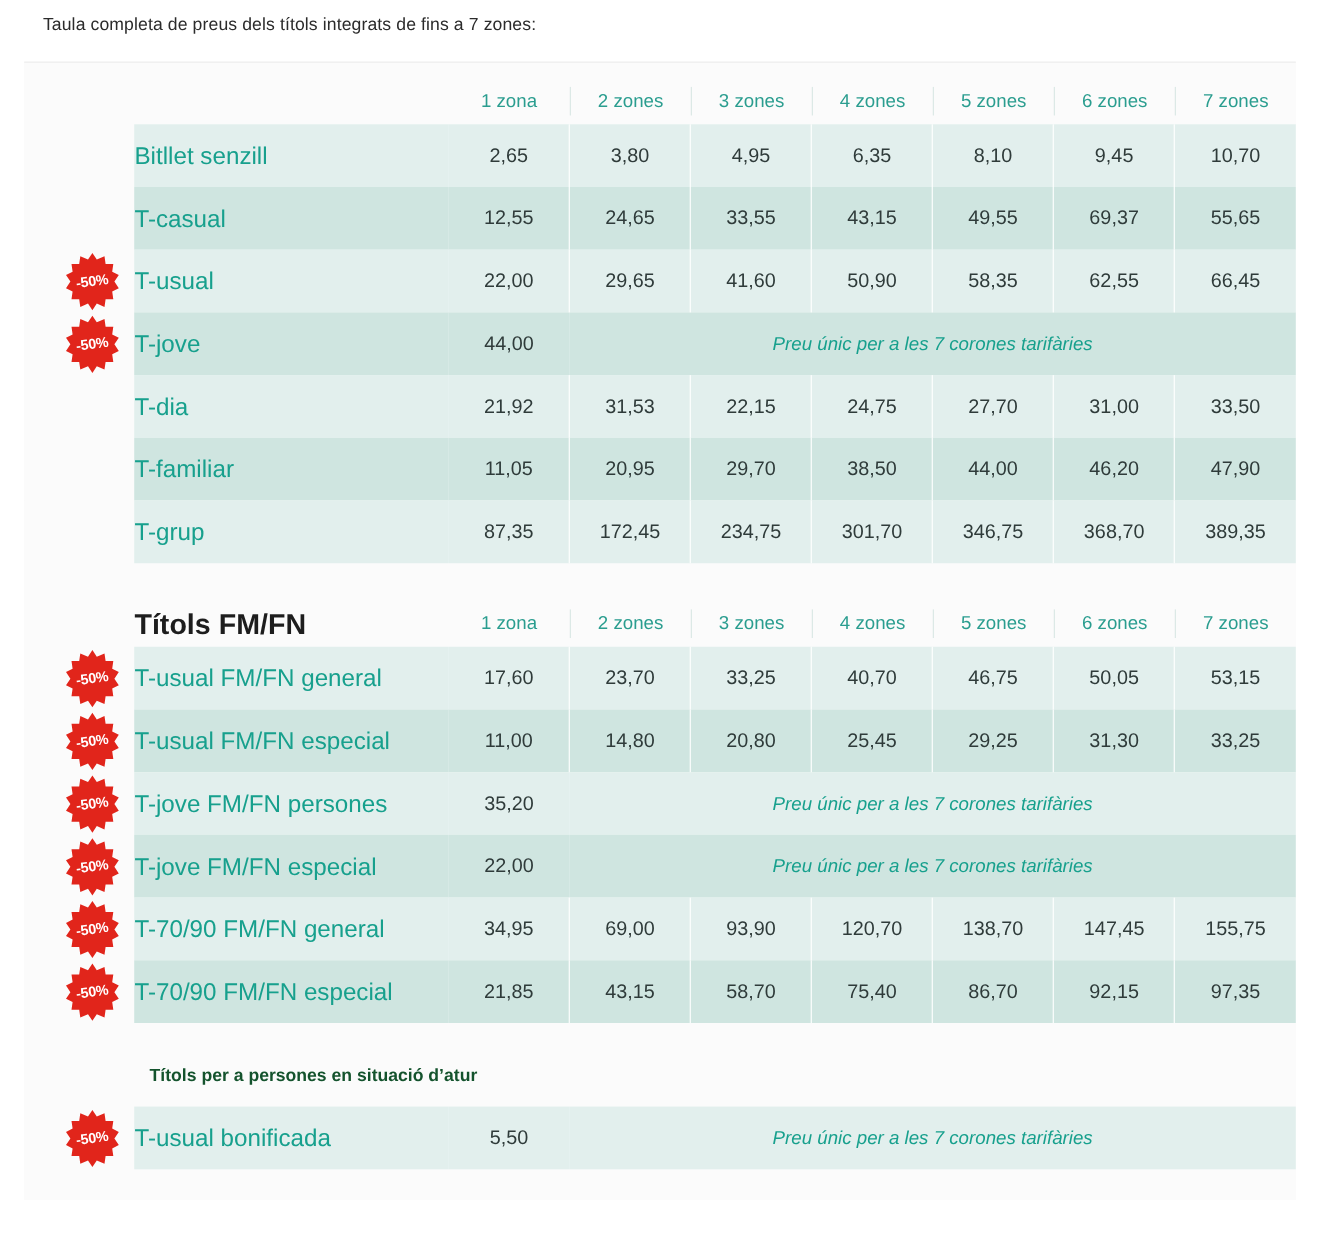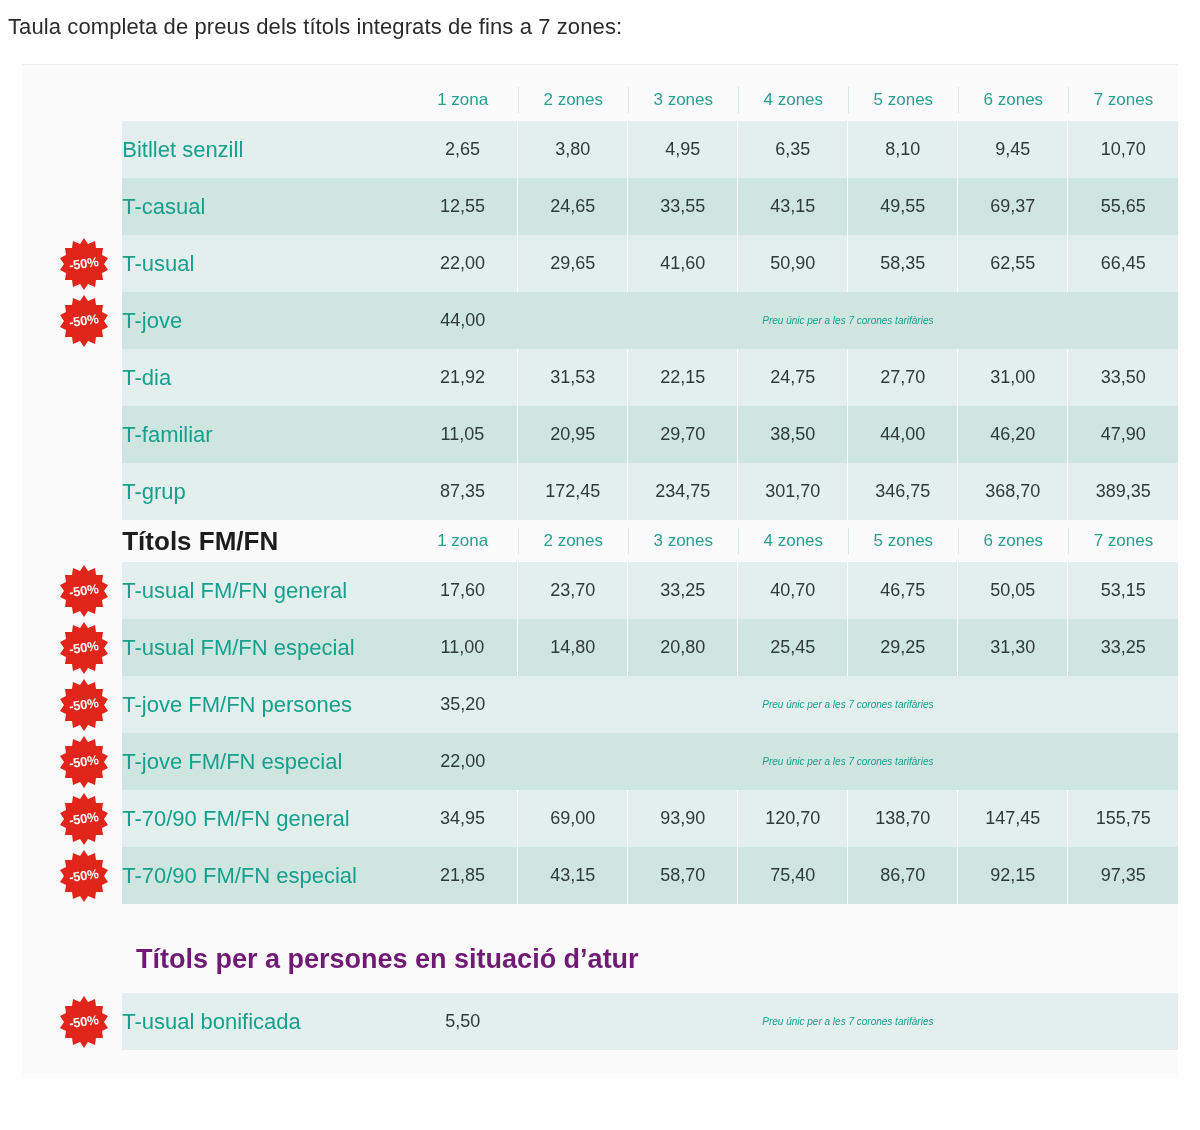--- a/index.html
+++ b/index.html
@@ -15,25 +15,26 @@
     -webkit-font-smoothing: antialiased;
   }
   .page {
     position: relative;
     width: 1200px;
     min-height: 1130px;
     box-sizing: border-box;
     padding: 0;
   }
   .intro {
-    font-size: 22px;
+    font-size: 16px;
     font-weight: 400;
     color: #2b2b2b;
     padding: 14px 0 0 8px;
     letter-spacing: 0.1px;
+    margin-left: 31px;
   }
   .panel {
     margin: 24px 22px 0 22px;
     background: #fbfbfb;
     border-top: 1px solid #ececec;
     padding: 14px 0 28px 0;
     position: relative;
   }
 
   
@@ -88,43 +89,44 @@
   }
   .val {
     font-size: 18px;
     color: #2f3b3a;
     text-align: center;
     border-left: 1px solid #ffffff;
     font-weight: 400;
   }
   .val.first { border-left: none; }
   .unique {
-    font-size: 10px;
+    font-size: 17px;
     font-style: italic;
     color: #17a08d;
     text-align: center;
   }
 
   
   .sect-title {
     font-size: 26px;
     font-weight: 700;
     color: #1d1d1d;
     padding-left: 4px;
     white-space: nowrap;
   }
   .sect-block {
+    margin-top: 34px;
   }
   .sect-block.atur {
     margin-top: 40px;
   }
   .atur-title {
-    font-size: 27px;
+    font-size: 16px;
     font-weight: 700;
-    color: #701a75;
+    color: #14532d;
     padding: 0 0 18px 114px;
   }
 
   
   .badge {
     position: absolute;
     left: 62px;
     top: 50%;
     transform: translate(-50%, -50%);
     width: 54px;

